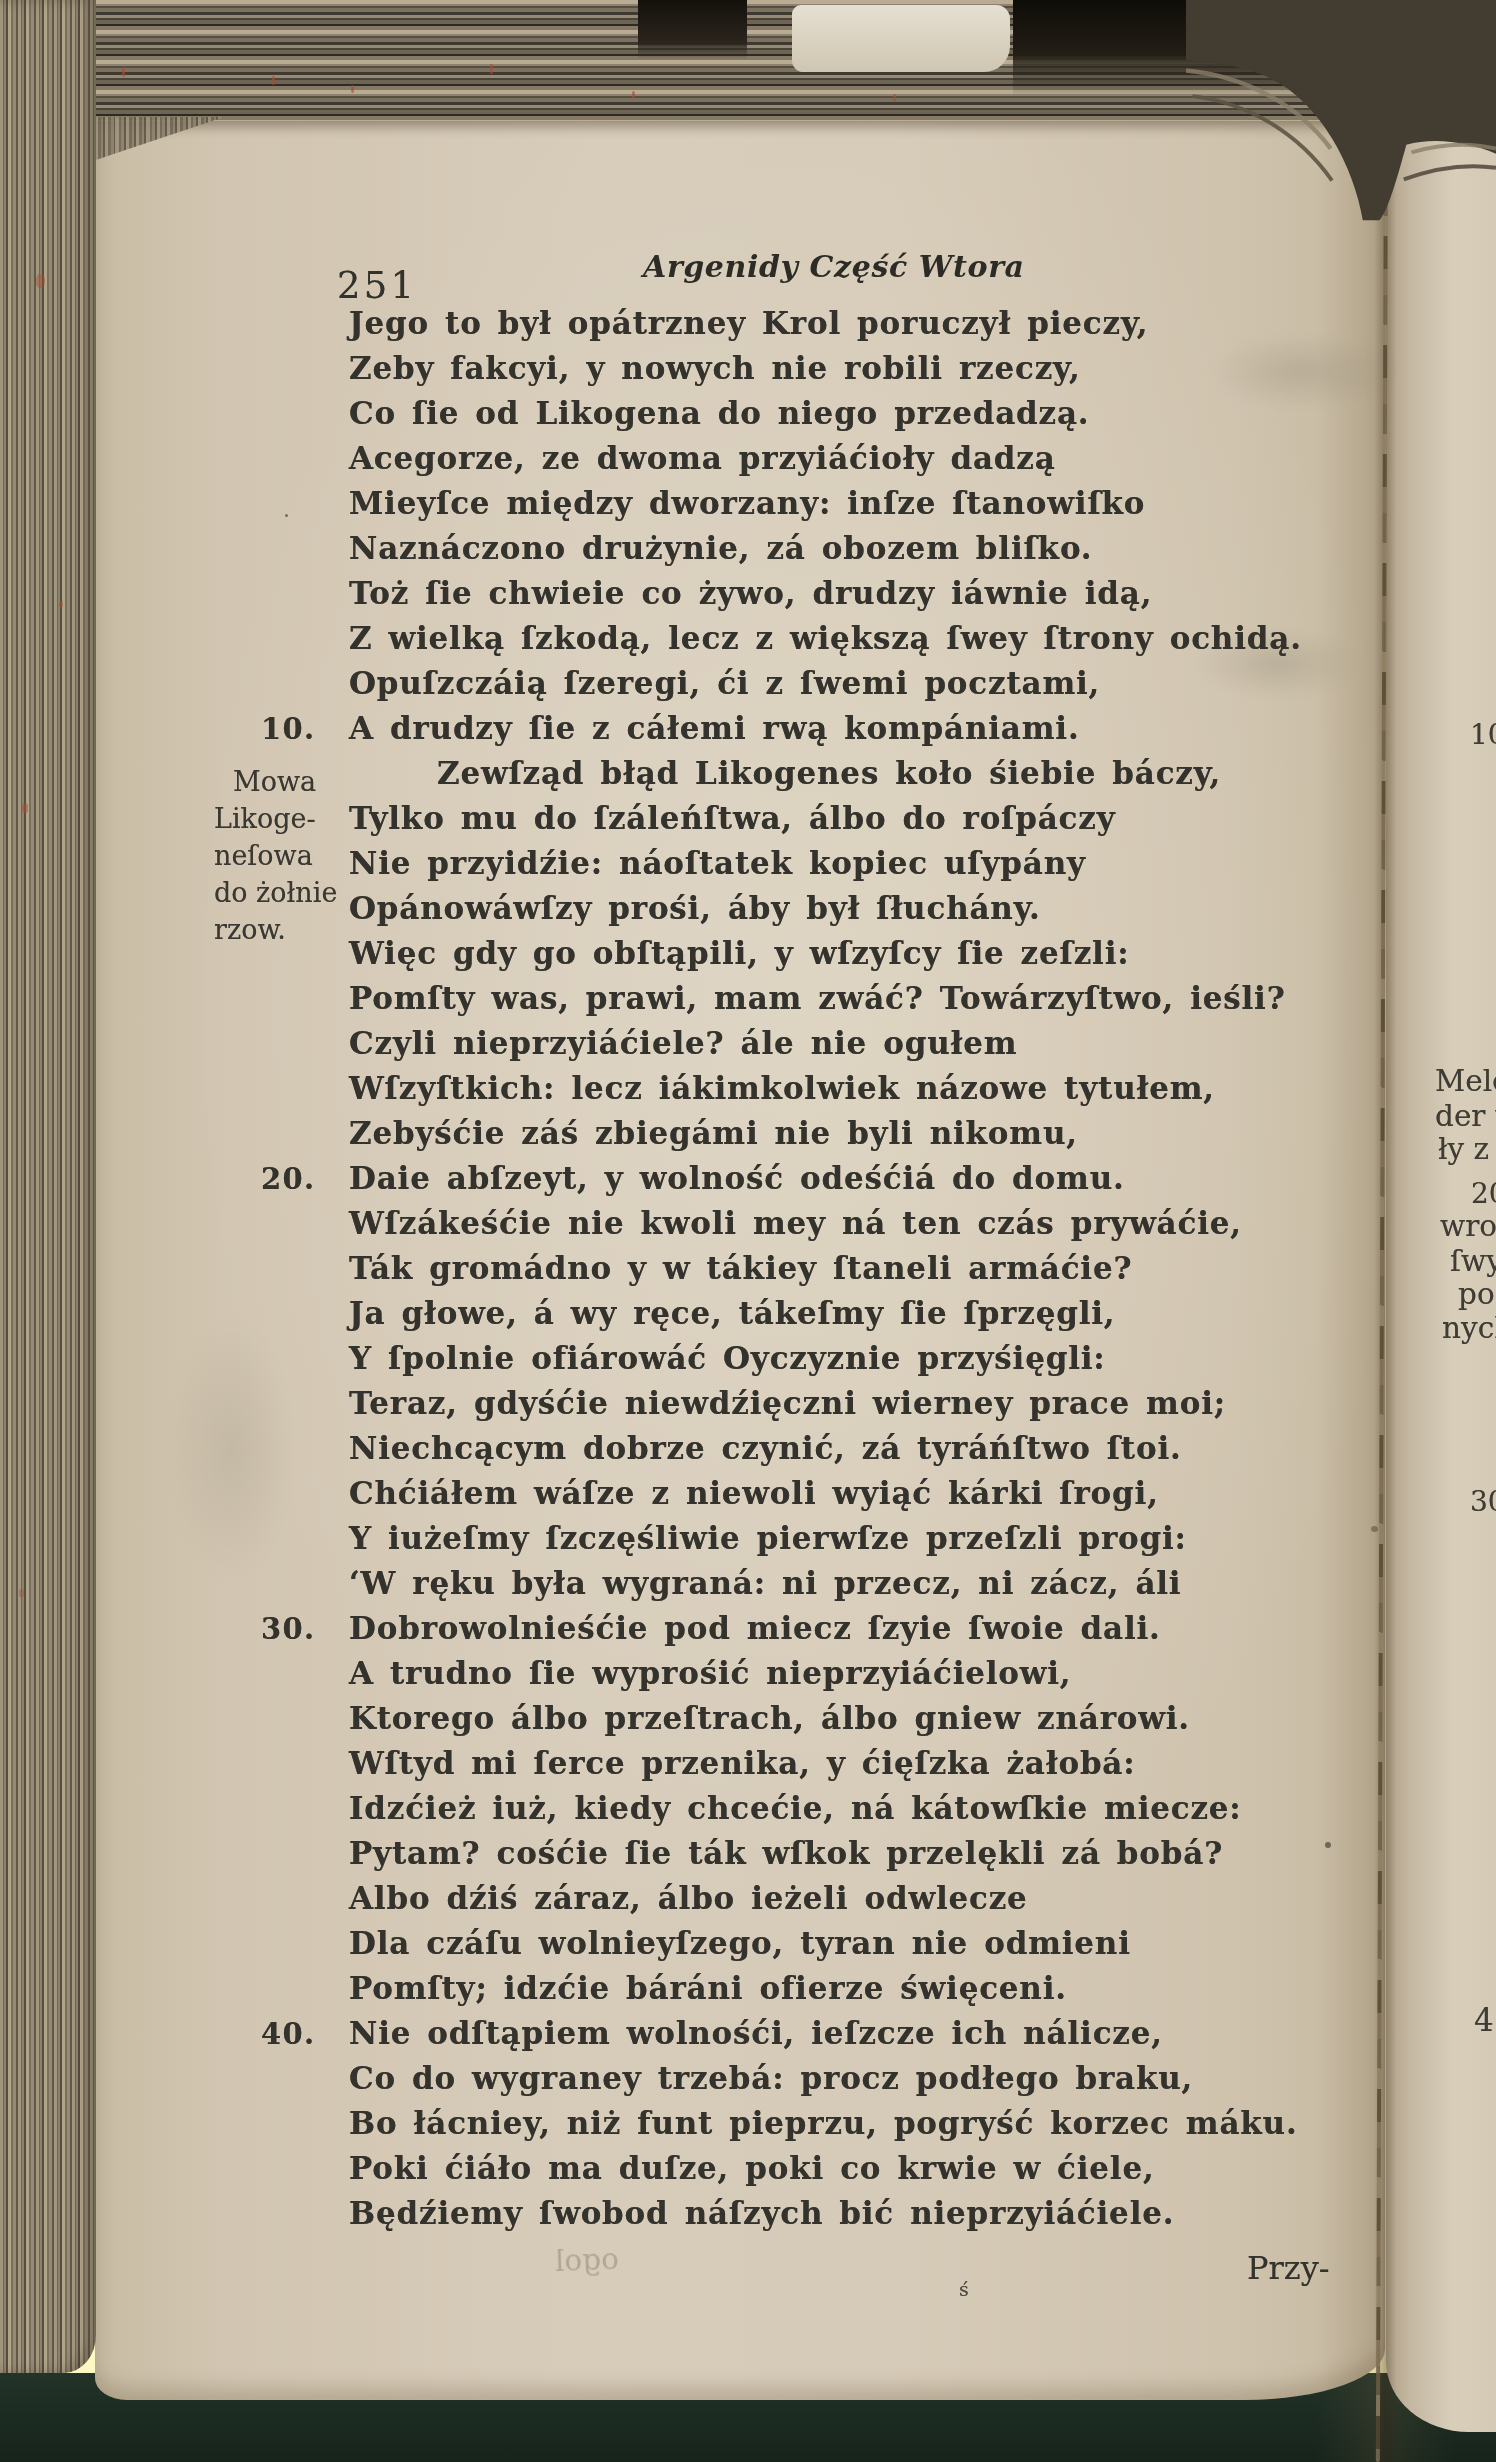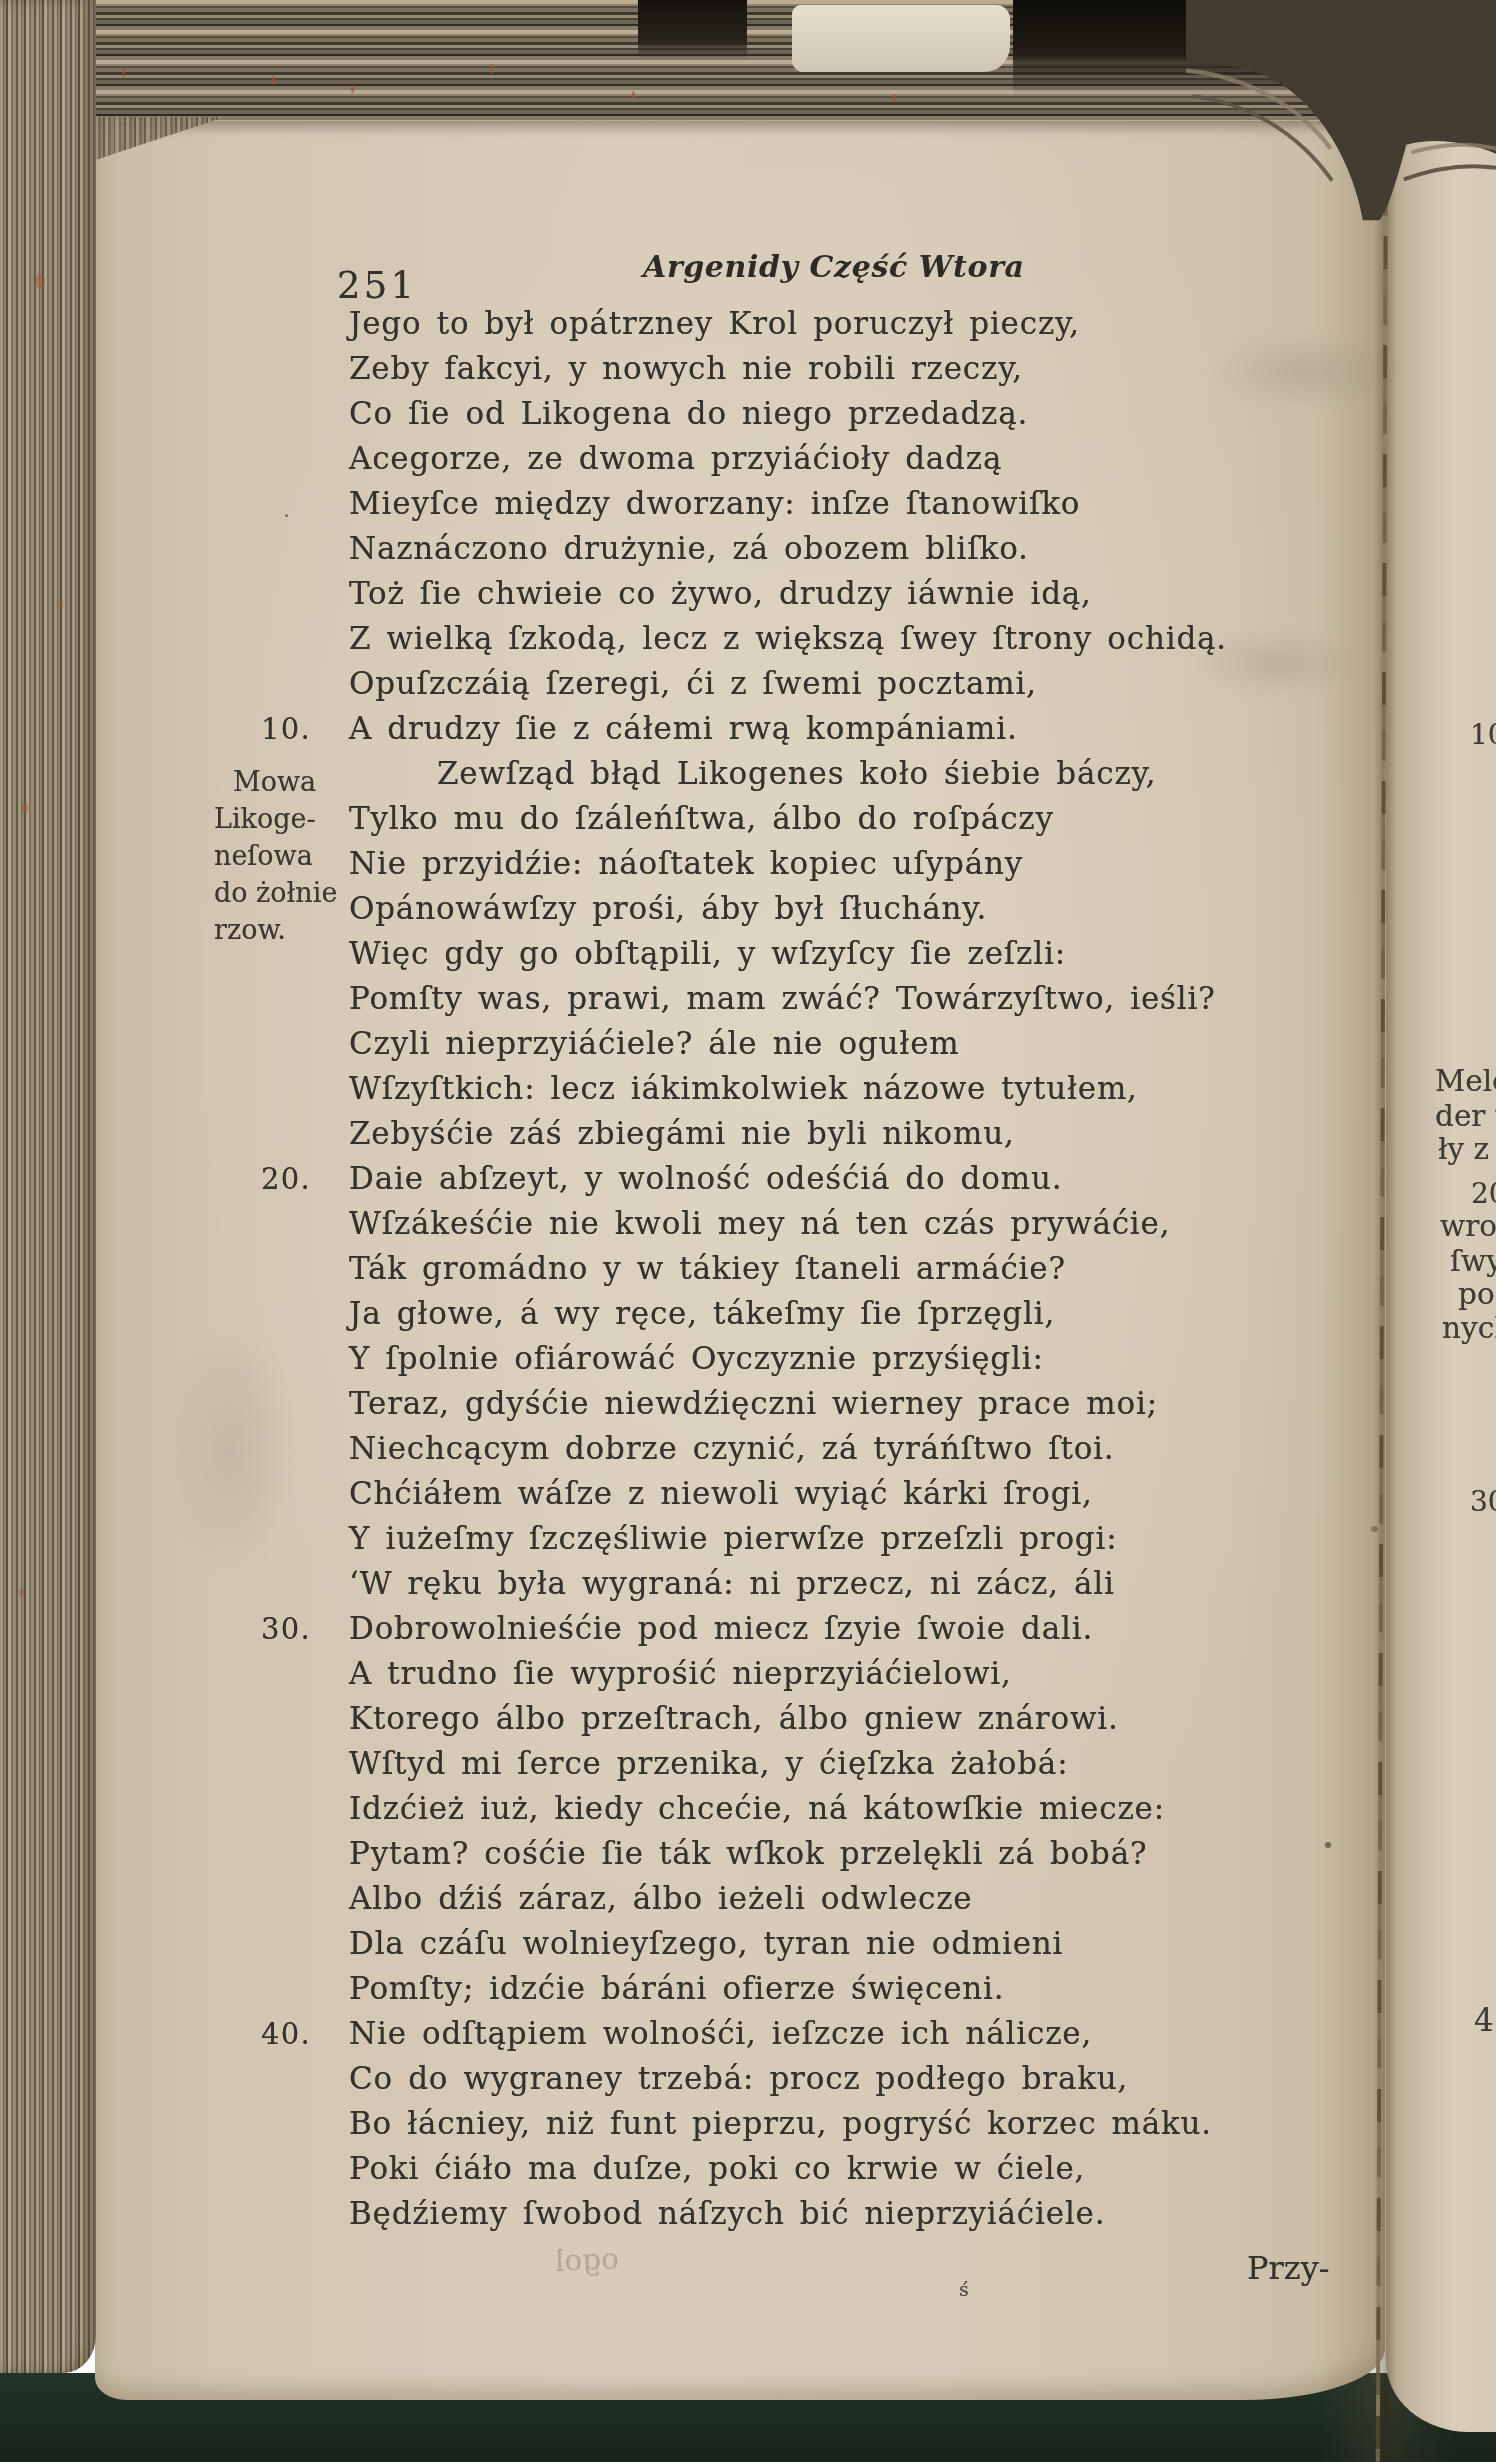--- a/index.html
+++ b/index.html
@@ -1,19 +1,19 @@
 <!DOCTYPE html>
 <html style="font-size:10.3px"><head>
 <meta charset="utf-8">
 <style>
   html,body { margin:0; padding:0; background:#10110e; }
   .stage {
     position:relative; width:1497px; height:2462px; overflow:hidden;
     font-family:"DejaVu Serif","Liberation Serif",serif;
-    background:#ffffff;
+    background:#fef9c3;
   }
   
   .page-main {
     position:absolute; left:95px; top:0; width:1290px; height:2400px; z-index:2;
     background:
       radial-gradient(ellipse 898px 1411px at 55% 42%, rgba(255,250,238,.20), rgba(0,0,0,0) 70%),
       linear-gradient(90deg,#c8bca4 0%, #d2c6b2 10%, #d7ccba 38%, #d6cbb8 62%, #cfc3ae 88%, #c6b9a0 100%);
     border-bottom-right-radius:141px 51px; border-bottom-left-radius:32px 22px;
     box-shadow: inset 0 -11.5px 19px rgba(90,70,45,.25);
   }
@@ -62,21 +62,21 @@
     box-shadow:inset -9px 0 13px rgba(60,48,32,.35);
   }
   
   .fleck { position:absolute; background:#a34f34; border-radius:40%; opacity:.65; z-index:8; }
   .speck { position:absolute; background:#4a463c; border-radius:50%; opacity:.7; z-index:8; }
   
   .ink { color:#33322c; text-shadow:0 0 0.6px rgba(45,42,35,.55); }
   .pageno { position:absolute; left:337px; top:264px; z-index:10; font-size:37px; letter-spacing:3.2px; }
   .title  { position:absolute; left:643px; top:249px; z-index:10; font-size:30px; font-style:italic; font-weight:bold; letter-spacing:0.6px; color:#2c2b25; }
   .verse  { position:absolute; left:349px; top:305px; z-index:10; }
-  .vline  { position:relative; height:45px; white-space:nowrap; font-size:31px; letter-spacing:0.8px; word-spacing:4.5px; }
+  .vline  { position:relative; height:45px; white-space:nowrap; font-size:31px; letter-spacing:0.8px; word-spacing:4.5px;font-weight:bold; }
   .vline .no { position:absolute; left:-88px; top:2px; font-size:29px; letter-spacing:1.3px; }
   .vline.indent .vt { padding-left:88px; }
   .margin-note { position:absolute; left:214px; top:763px; width:147px; z-index:10;
     font-size:27px; line-height:37px; color:#3a3832; text-shadow:0 0 0.6px rgba(45,42,35,.5); }
   .margin-note .mn-line { display:block; white-space:nowrap; }
   .margin-note .mn-first { padding-left:19px; }
   .catchword { position:absolute; left:1247px; top:2249px; z-index:10; font-size:32px; }
   .sigmark { position:absolute; left:959px; top:2278px; z-index:10; font-size:19px; opacity:.85; }
   .ghost { position:absolute; left:555px; top:2243px; z-index:9; font-size:29.5px; color:#8d8272;
     opacity:.5; transform:scaleX(-1) rotate(2deg); filter:blur(0.6px); }

